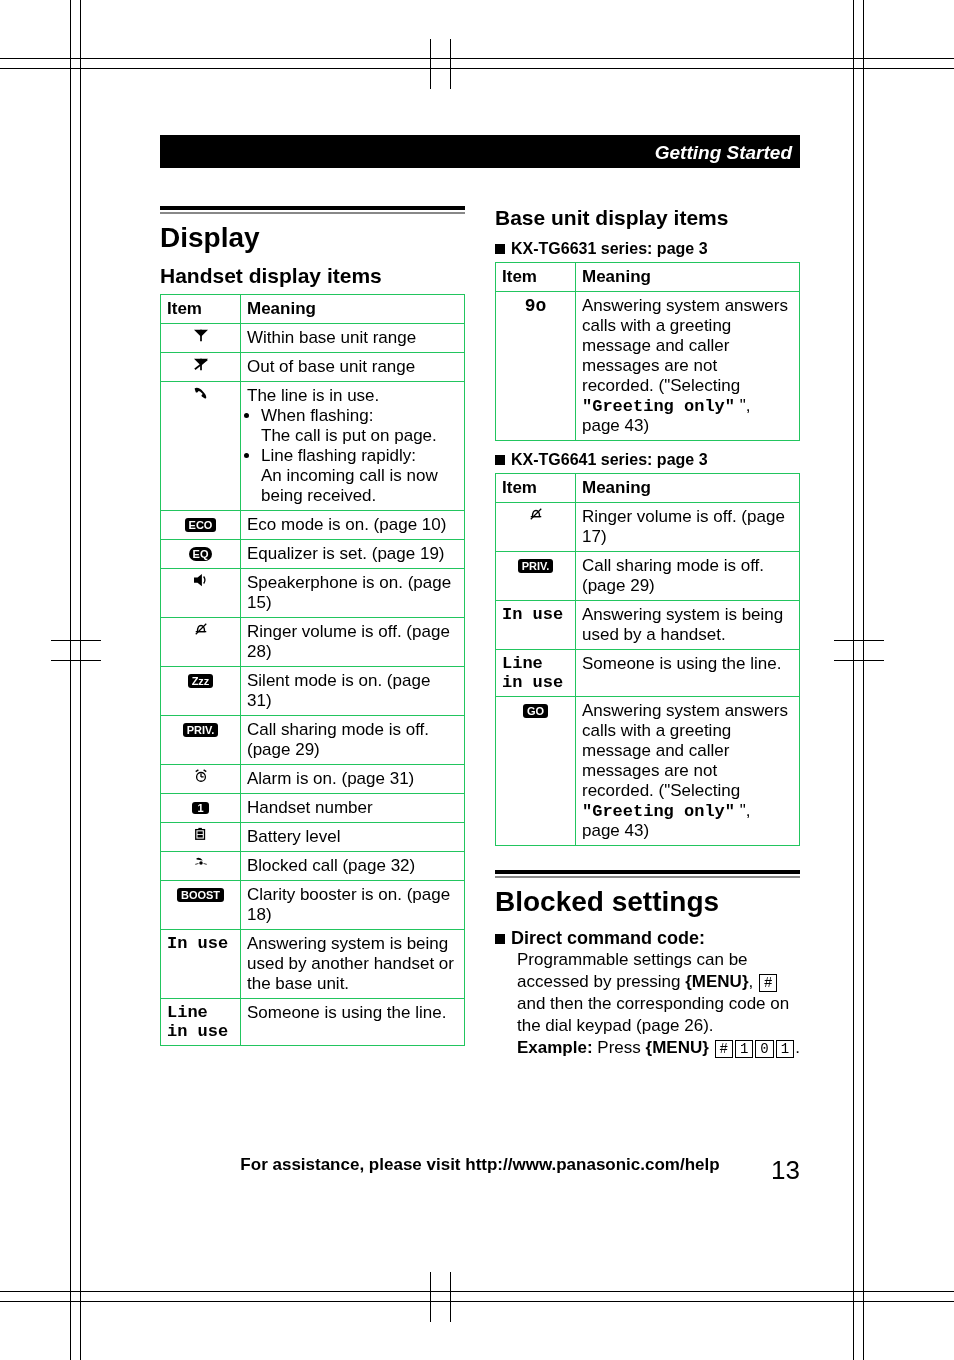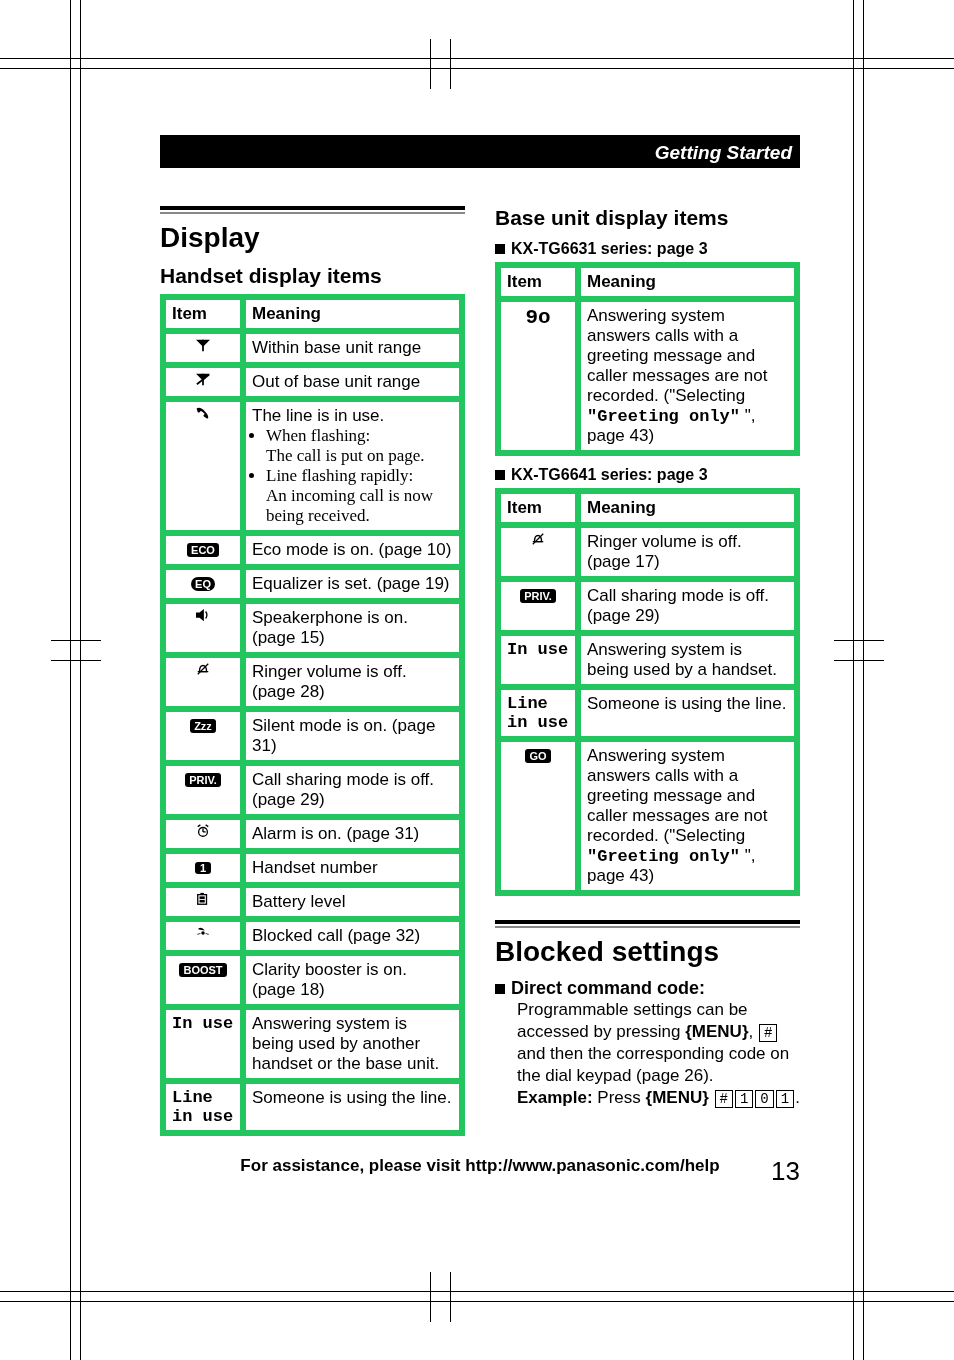--- a/index.html
+++ b/index.html
@@ -32,28 +32,28 @@
   .col { flex:1; min-width:0; }
   .footer { text-align:center; font-weight:bold; font-size:17px; margin-top:auto; position:relative;}
   .footer .pn { position:absolute; right:0; top:0; font-size:26px; font-weight:normal;}
 
   .thick-hr { border:none; border-top:4px solid #000; margin:0 0 2px;}
   .thin-accent { border:none; border-top:2px solid #888; margin:0 0 8px;}
   h1.section { font-size:28px; font-weight:bold; margin:0 0 10px; }
   .subhead { font-weight:bold; font-size:21px; margin:0 0 6px; }
 
   table.disp { border-collapse:collapse; width:100%; font-size:17px; }
-  table.disp th, table.disp td { border:6px solid #22c55e; padding:4px 6px; vertical-align:top; text-align:left;}
+  table.disp th, table.disp td { border:1px solid #22c55e; padding:4px 6px; vertical-align:top; text-align:left;}
   table.disp th { font-weight:bold; }
   table.disp td.icon { width:80px; text-align:center; font-family: "Courier New", monospace; font-weight:bold;}
   .ficon { display:inline-block; background:#000; color:#fff; font-size:11px; font-weight:bold;
     padding:1px 4px; border-radius:3px; font-family:Arial,sans-serif;}
   .mono { font-family:"Courier New",monospace; font-weight:bold; }
   .svgicon { width:18px; height:14px; display:inline-block; }
-  ul.bul { margin:0; padding-left:14px;font-family:Liberation Serif, serif;}
+  ul.bul { margin:0; padding-left:14px;}
   ul.bul li { margin:0; }
   .sq { display:inline-block; width:10px; height:10px; background:#000; margin-right:6px; position:relative; top:0px;}
   .series { font-weight:bold; font-size:16px; margin:10px 0 4px;}
   .bodytxt { font-size:17px; line-height:1.3; padding-left:22px;}
   .menubtn { font-weight:bold;}
   .menubtn::before{content:"{";} .menubtn::after{content:"}";}
   .keycap { display:inline-block; border:1px solid #000; padding:0 4px; font-family:"Courier New",monospace; font-size:14px; line-height:16px; margin:0 1px;}
 </style>
 </head>
 <body>
@@ -213,21 +213,21 @@
       <div class="subhead">Base unit display items</div>
 
       <div class="series"><span class="sq"></span><span>KX-TG6631 series: page 3</span></div>
       <table class="disp">
         <tbody>
             <tr>
           <th>Item</th>
           <th>Meaning</th>
         </tr>
         <tr>
-          <td class="icon"><span class="mono" style="font-size:21px;">9o</span></td>
+          <td class="icon"><span class="mono" style="font-size:18px;">9o</span></td>
           <td>
             <span>Answering system answers calls with a greeting message and caller messages are not recorded. ("Selecting </span><span class="mono">"Greeting only"</span><span> ", page 43)</span>
           </td>
         </tr>
       </tbody>
         </table>
 
       <div class="series"><span class="sq"></span><span>KX-TG6641 series: page 3</span></div>
       <table class="disp">
         <tbody>

